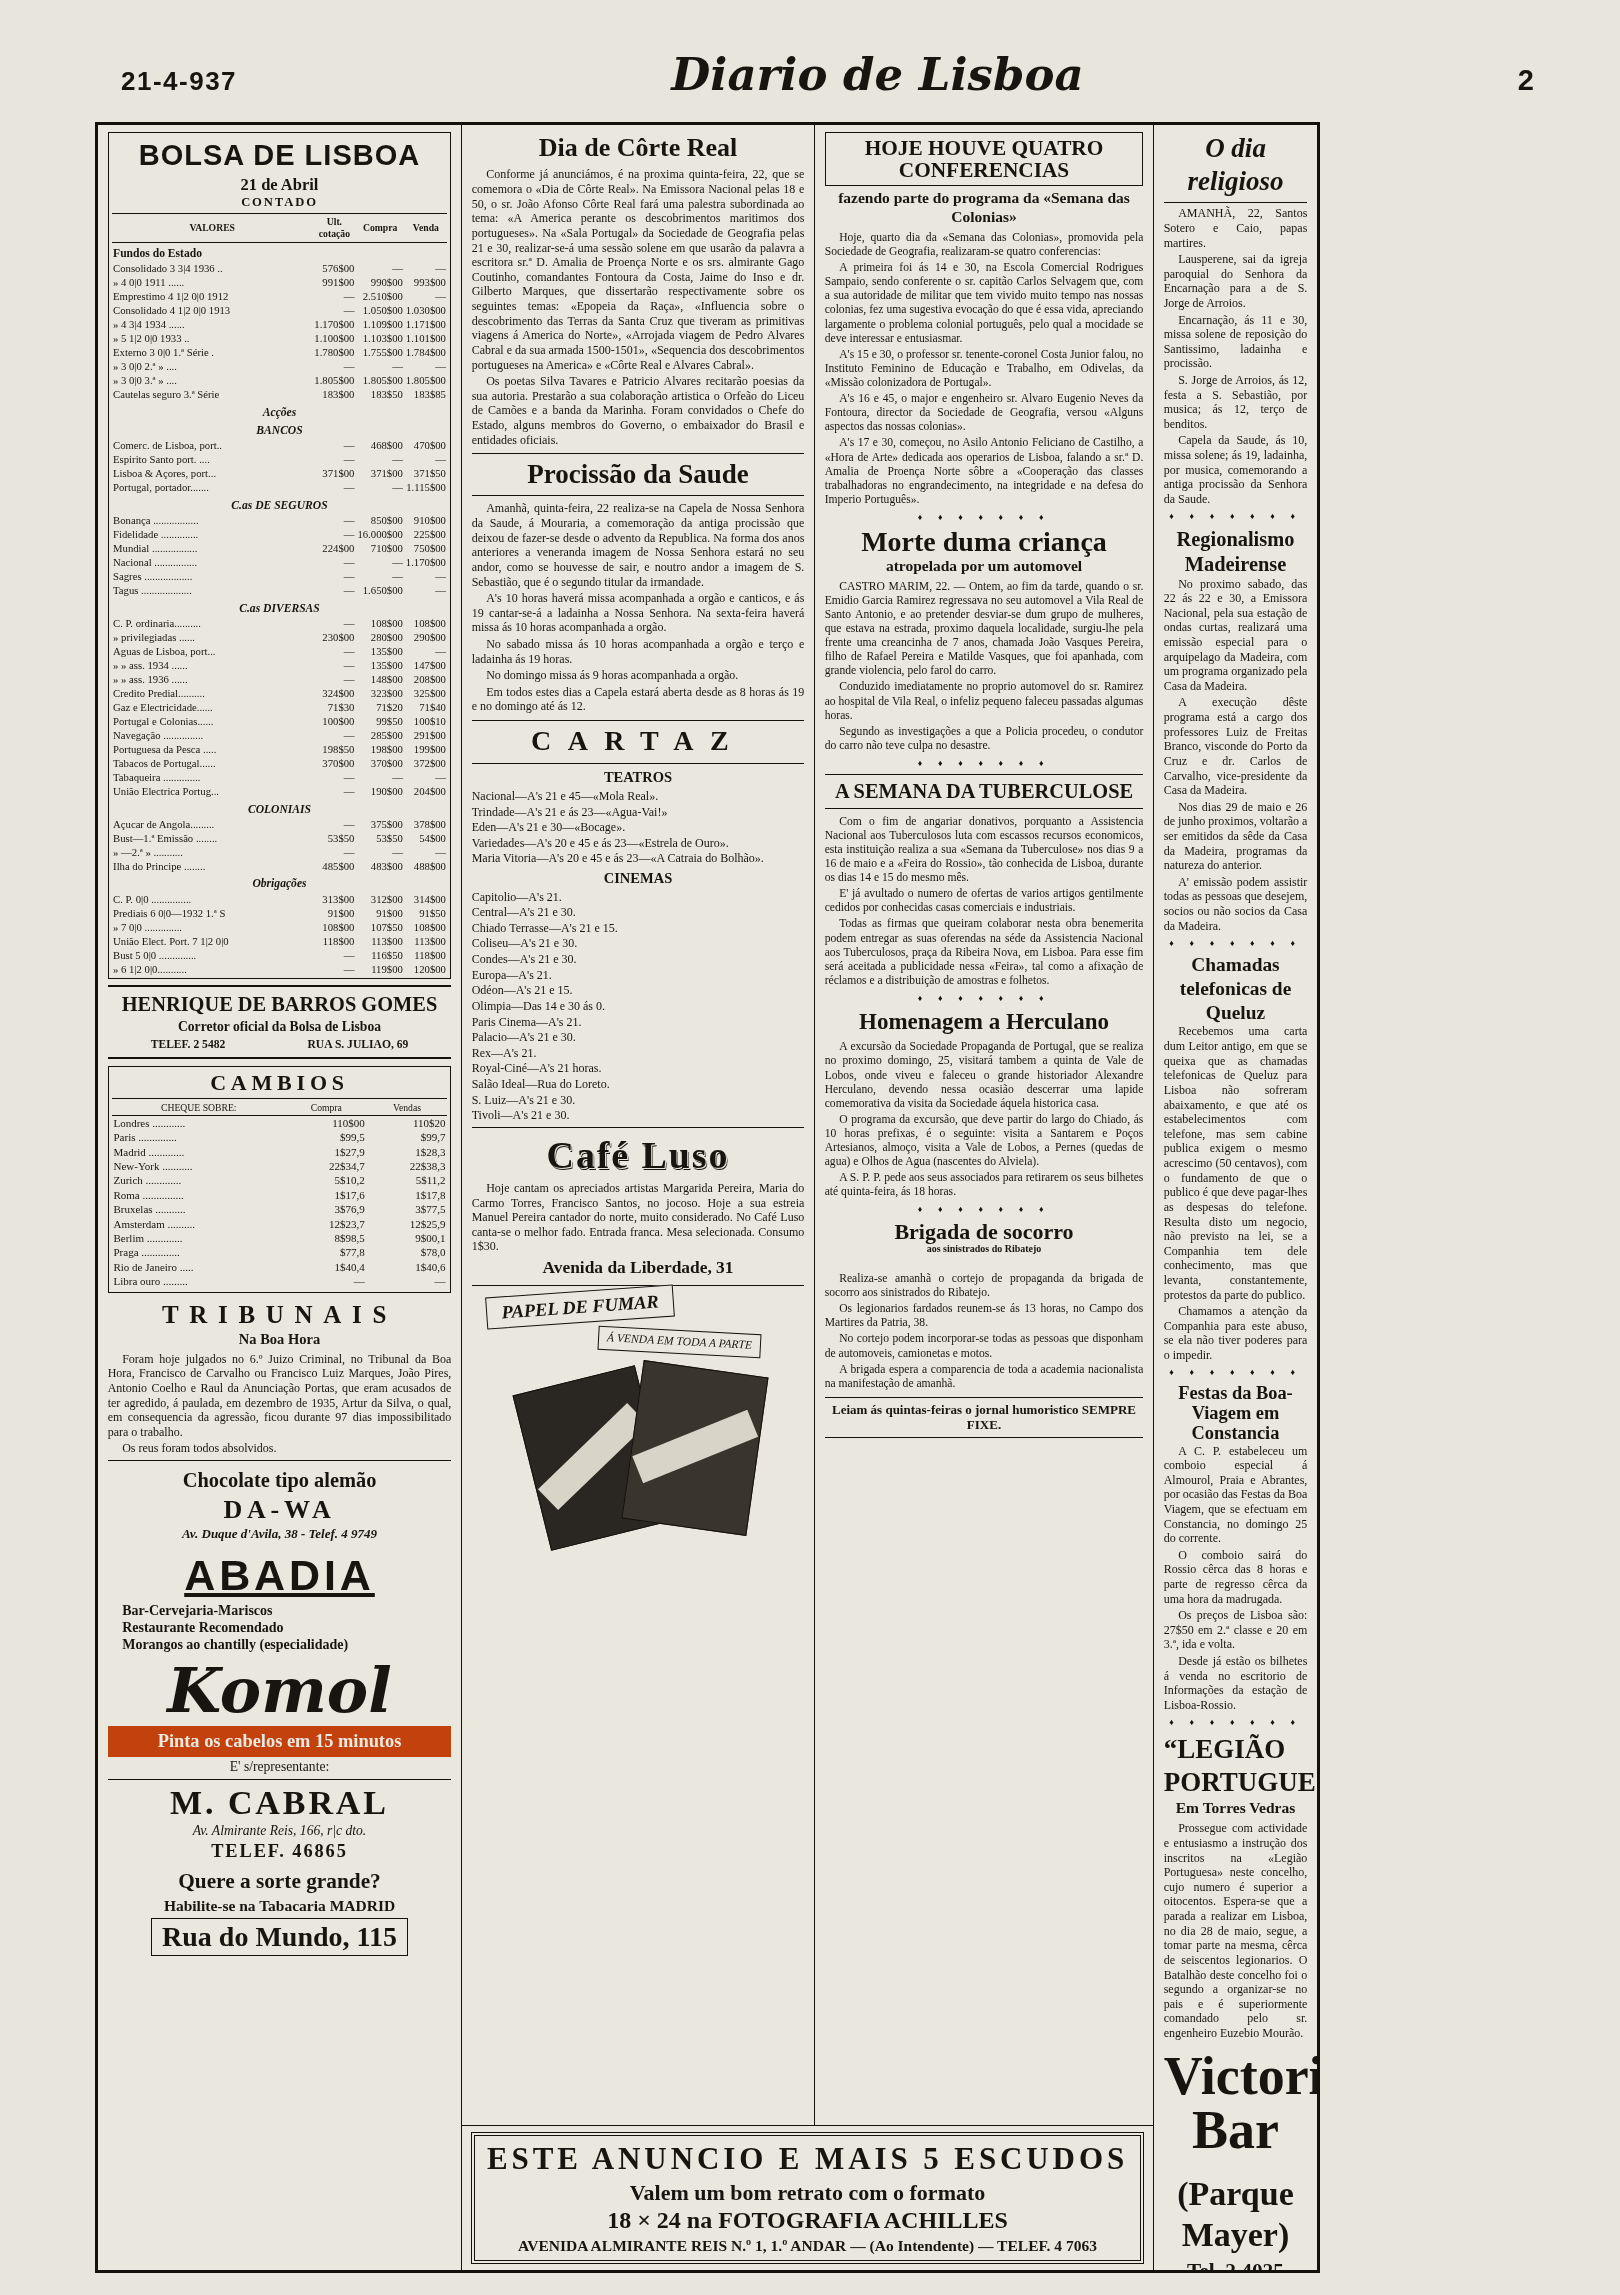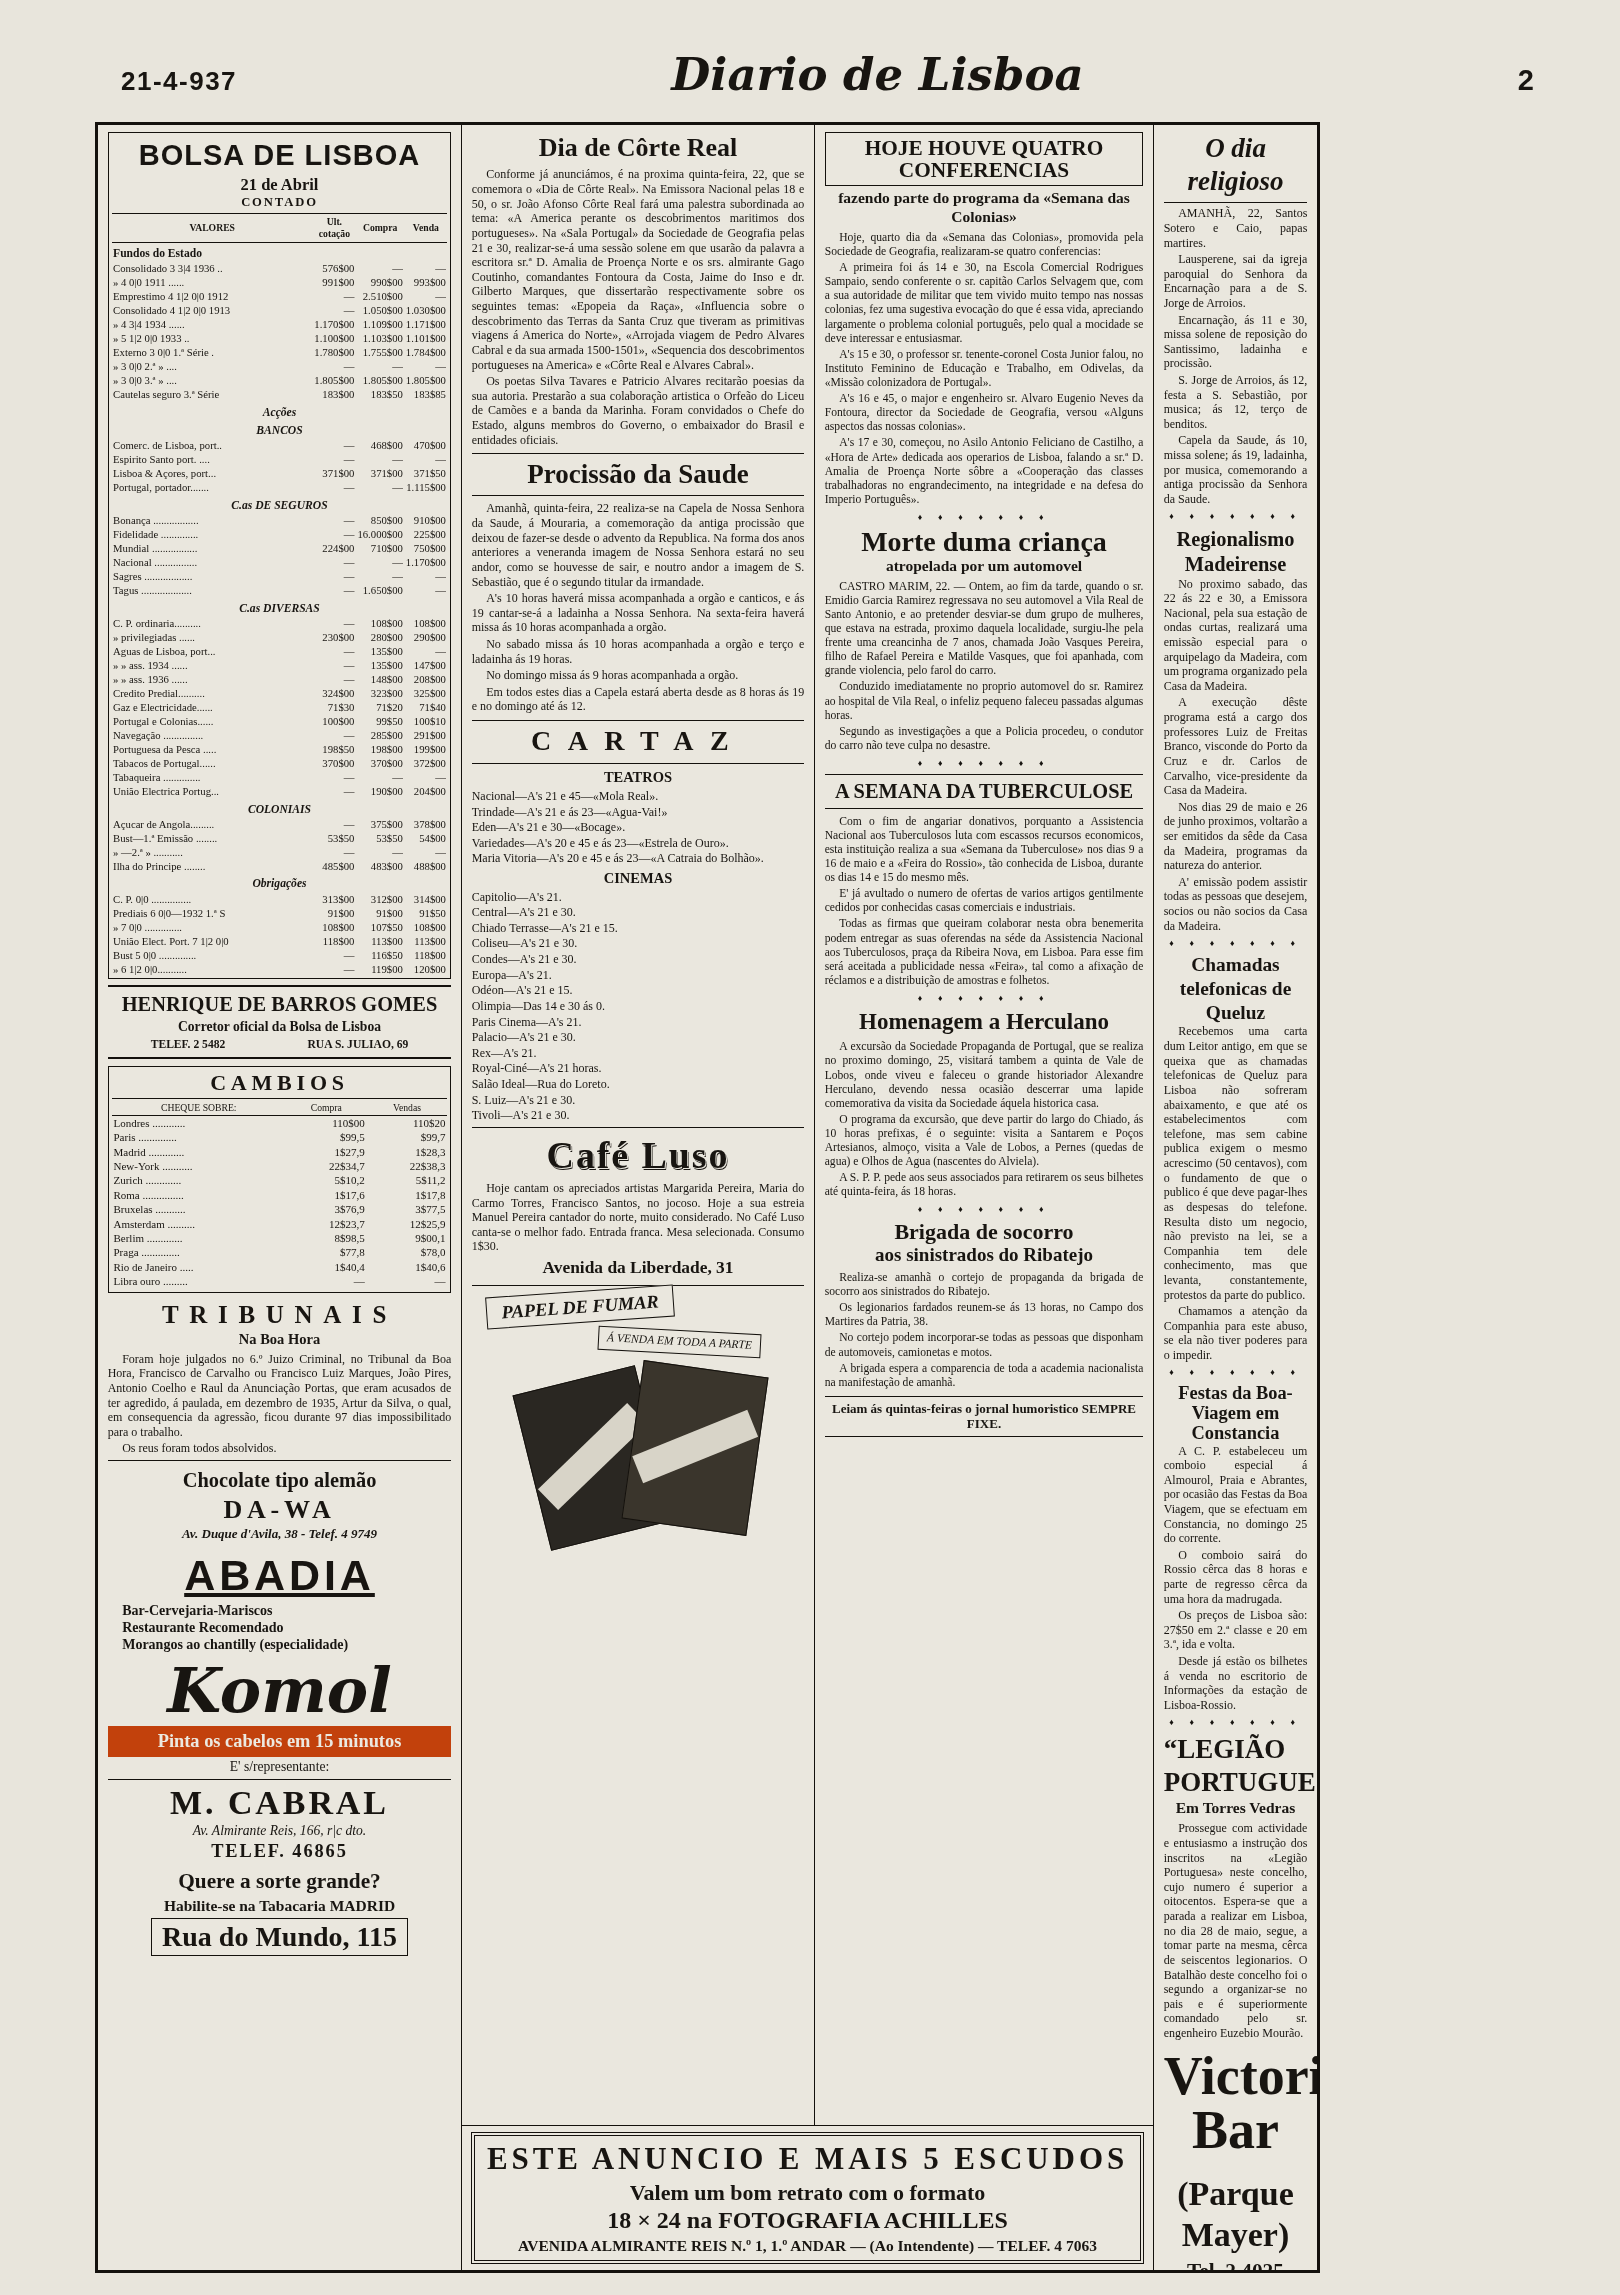--- a/index.html
+++ b/index.html
@@ -107,21 +107,21 @@
   
   .col3 { font-size:11.6px; }
   .conf-titlebox { border:1.9px solid #14110d; padding:3.9px 2.9px; text-align:center; margin-bottom:2.9px; }
   .conf-title { font-size:21.3px; font-weight:bold; line-height:1.05; }
   .conf-sub { font-size:15.5px; font-weight:bold; text-align:center; margin-bottom:3.9px; }
   .h-morte { font-size:28px; font-weight:bold; text-align:center; line-height:1.05; }
   .sub-morte { font-size:15.5px; font-weight:bold; text-align:center; margin-bottom:3.9px; }
   .h-tuber { font-size:20.4px; font-weight:bold; text-align:center; }
   .h-herc { font-size:23px; font-weight:bold; text-align:center; margin:3.9px 0; }
   .h-brigada { font-size:22px; font-weight:bold; text-align:center; line-height:1.05; }
-  .sub-brigada { font-size:19px; font-weight:bold; text-align:center; margin-bottom:5px; }
+  .sub-brigada { font-size:10px; font-weight:bold; text-align:center; margin-bottom:17px; }
   .sempre-fixe { border-top:1.5px solid #14110d; border-bottom:1.5px solid #14110d; font-size:13px; font-weight:bold; text-align:center; padding:3.9px 1.9px; margin-top:5.8px; }
 
   
   .h-religioso { font-size:27px; font-weight:bold; font-style:italic; text-align:center; border-bottom:1.9px solid #14110d; padding-bottom:3.9px; margin-bottom:3.9px; }
   .h-regional { font-size:20.4px; font-weight:bold; text-align:center; }
   .h-queluz { font-size:19.4px; font-weight:bold; text-align:center; }
   .h-constancia { font-size:18.4px; font-weight:bold; text-align:center; line-height:1.1; }
   .h-legiao { font-size:27px; font-weight:bold; text-align:left; }
   .sub-legiao { font-size:15.5px; font-weight:bold; text-align:center; margin-bottom:3.9px; }
 

